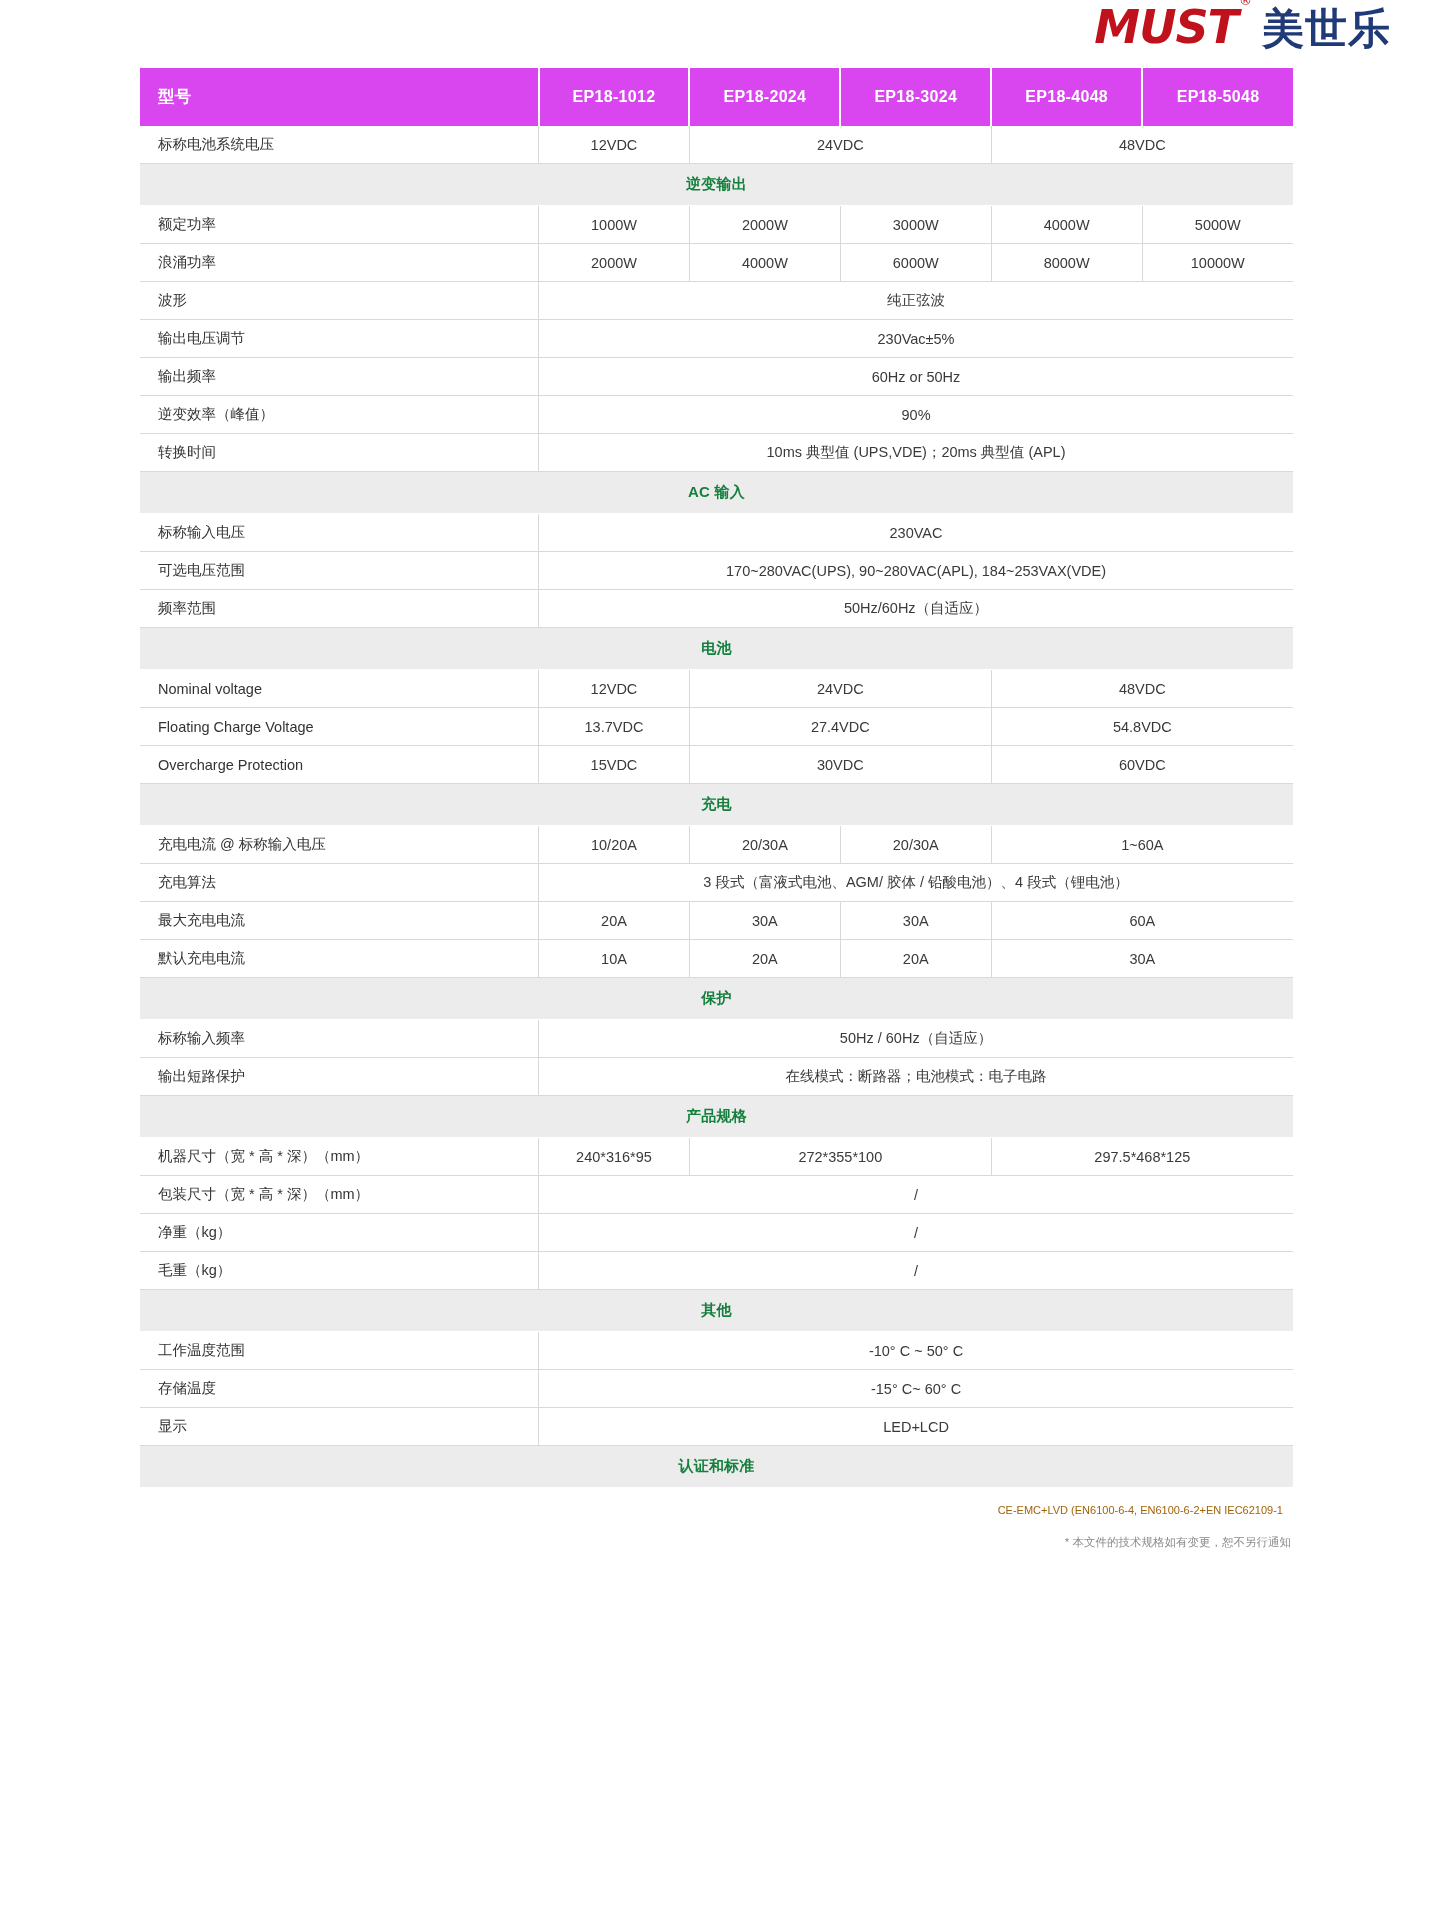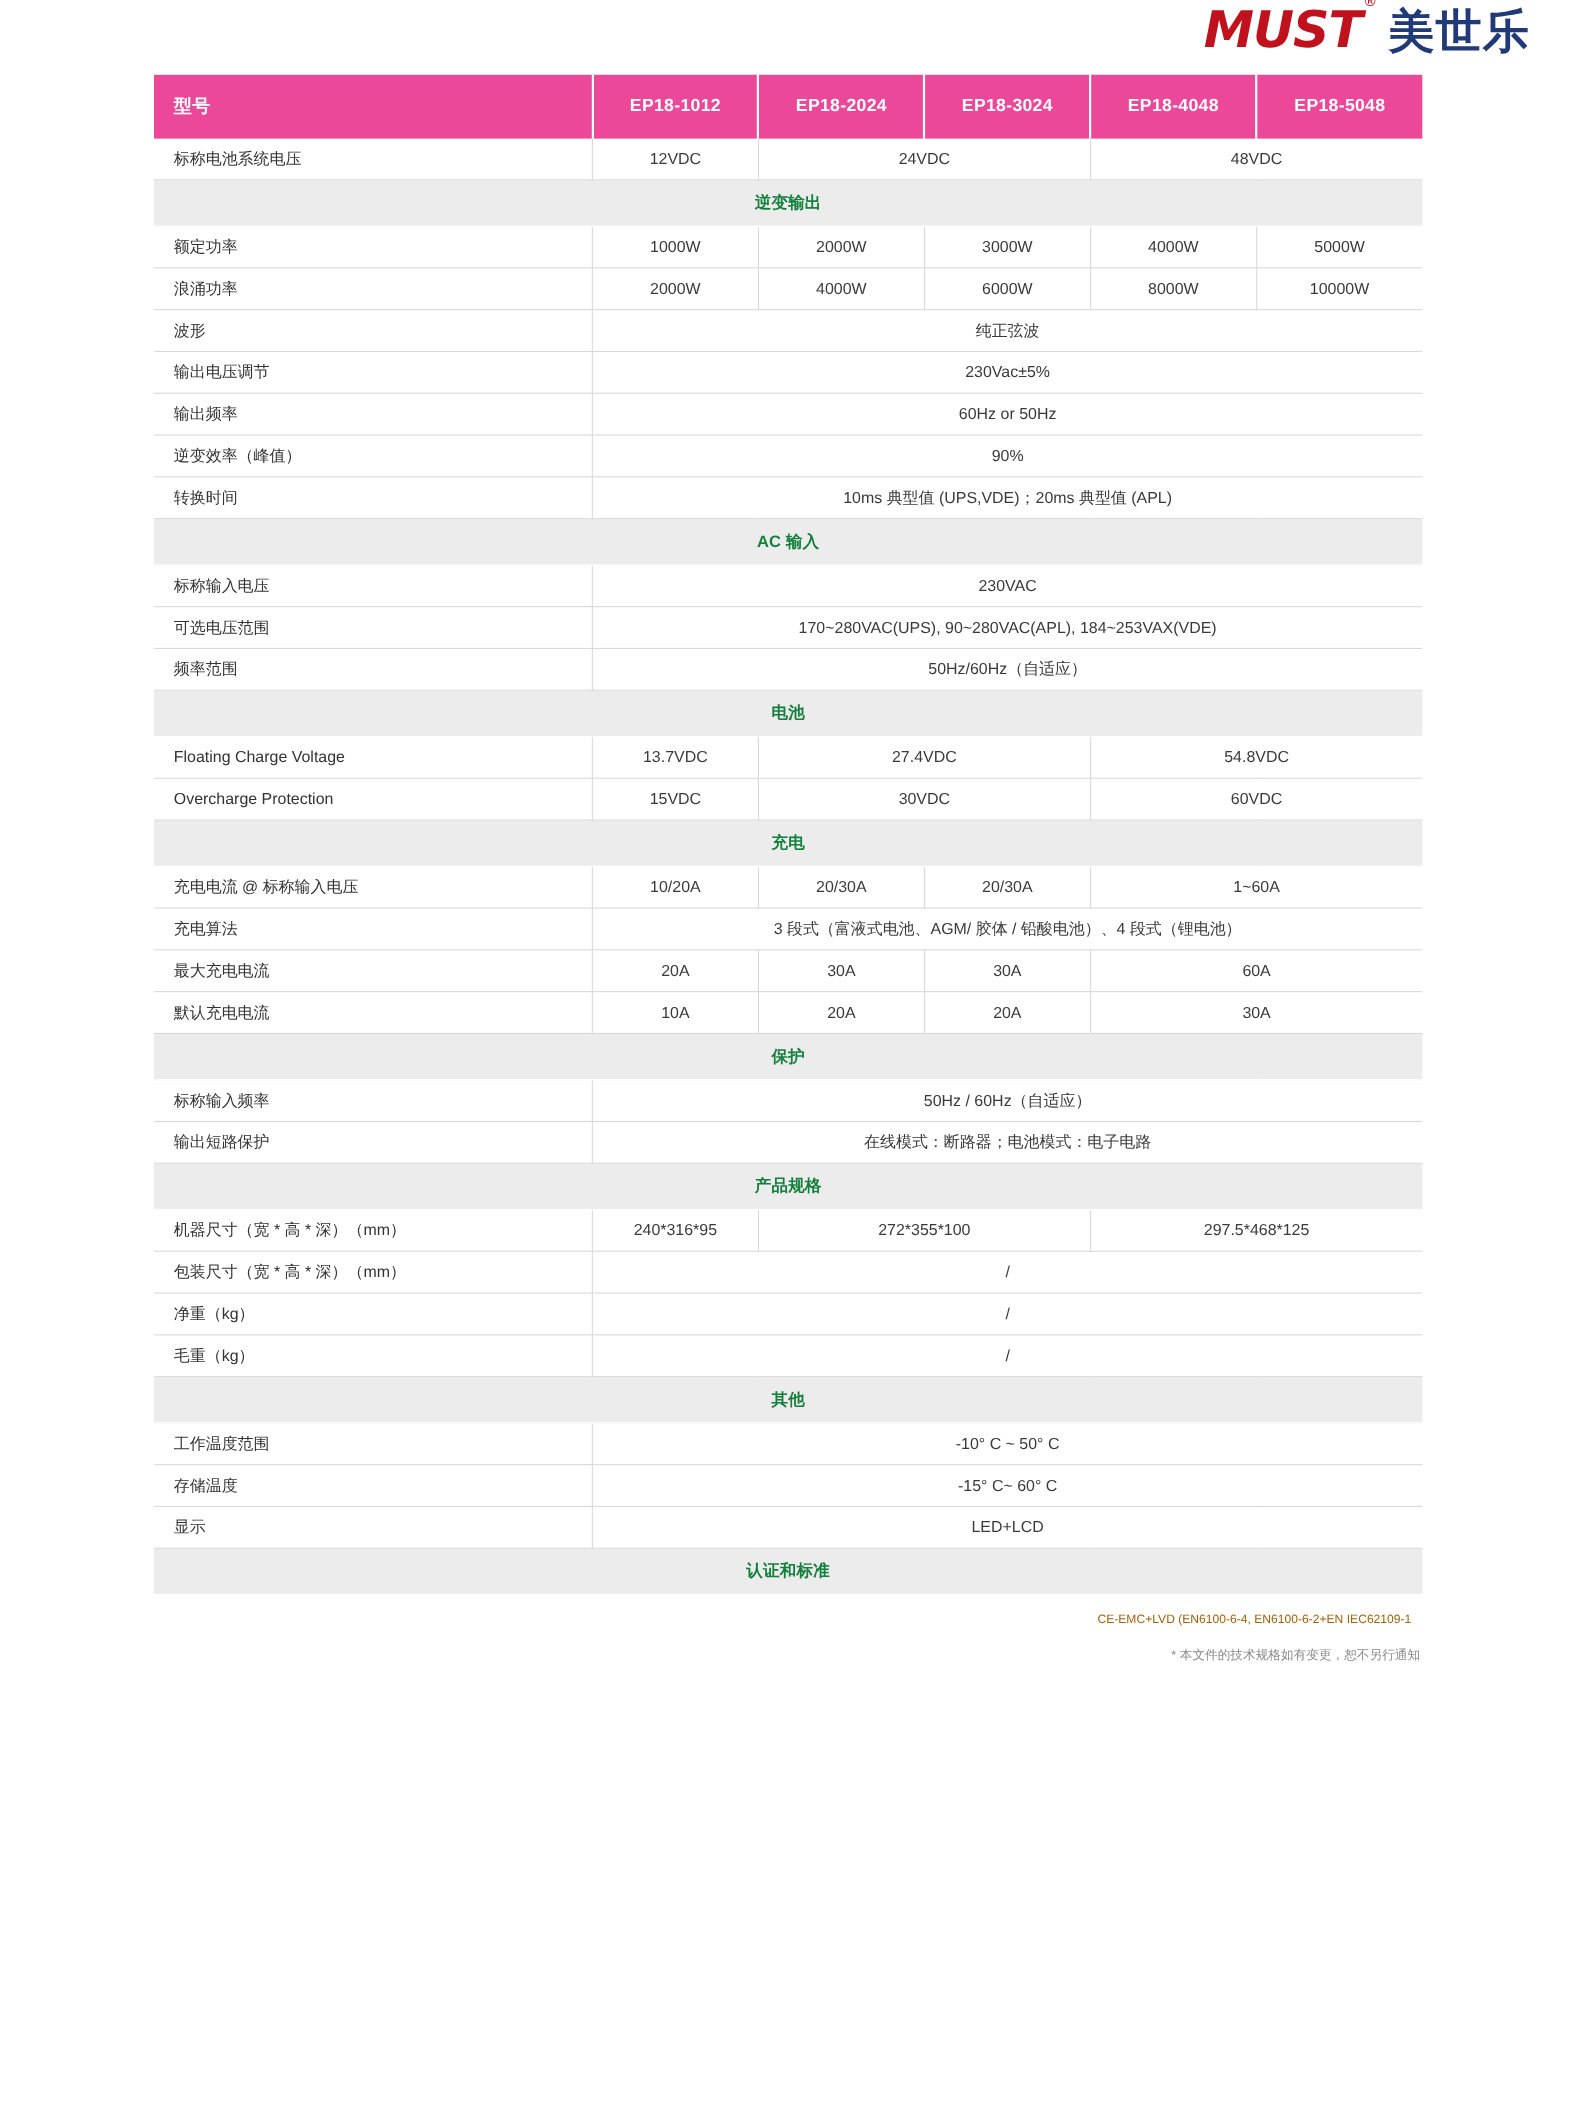--- a/index.html
+++ b/index.html
@@ -70,21 +70,21 @@
   }
   table.spec col.c-label { width: 346px; }
   table.spec col.c-m     { width: 131px; }
   table.spec col.c-m2    { width: 131px; }
   table.spec col.c-m3    { width: 131px; }
   table.spec col.c-m4    { width: 131px; }
   table.spec col.c-m5    { width: 131px; }
 
   
   thead th {
-    background: #ec4899;
+    background: #d946ef;
     color: #ffffff;
     font-weight: bold;
     font-size: 16px;
     height: 58px;
     padding: 0 14px;
     border-right: 2px solid #ffffff;
     text-align: center;
     vertical-align: middle;
     letter-spacing: 0.3px;
   }
@@ -242,20 +242,26 @@
           <td class="merged" colspan="5">170~280VAC(UPS), 90~280VAC(APL), 184~253VAX(VDE)</td>
         </tr>
         <tr>
           <td class="lbl">频率范围</td>
           <td class="merged" colspan="5">50Hz/60Hz（自适应）</td>
         </tr>
         <tr class="section">
           <td colspan="6">电池</td>
         </tr>
         <tr>
+          <td class="lbl">Nominal voltage</td>
+          <td class="val">12VDC</td>
+          <td class="val" colspan="2">24VDC</td>
+          <td class="val" colspan="2">48VDC</td>
+        </tr>
+        <tr>
           <td class="lbl">Floating Charge Voltage</td>
           <td class="val">13.7VDC</td>
           <td class="val" colspan="2">27.4VDC</td>
           <td class="val" colspan="2">54.8VDC</td>
         </tr>
         <tr>
           <td class="lbl">Overcharge Protection</td>
           <td class="val">15VDC</td>
           <td class="val" colspan="2">30VDC</td>
           <td class="val" colspan="2">60VDC</td>

